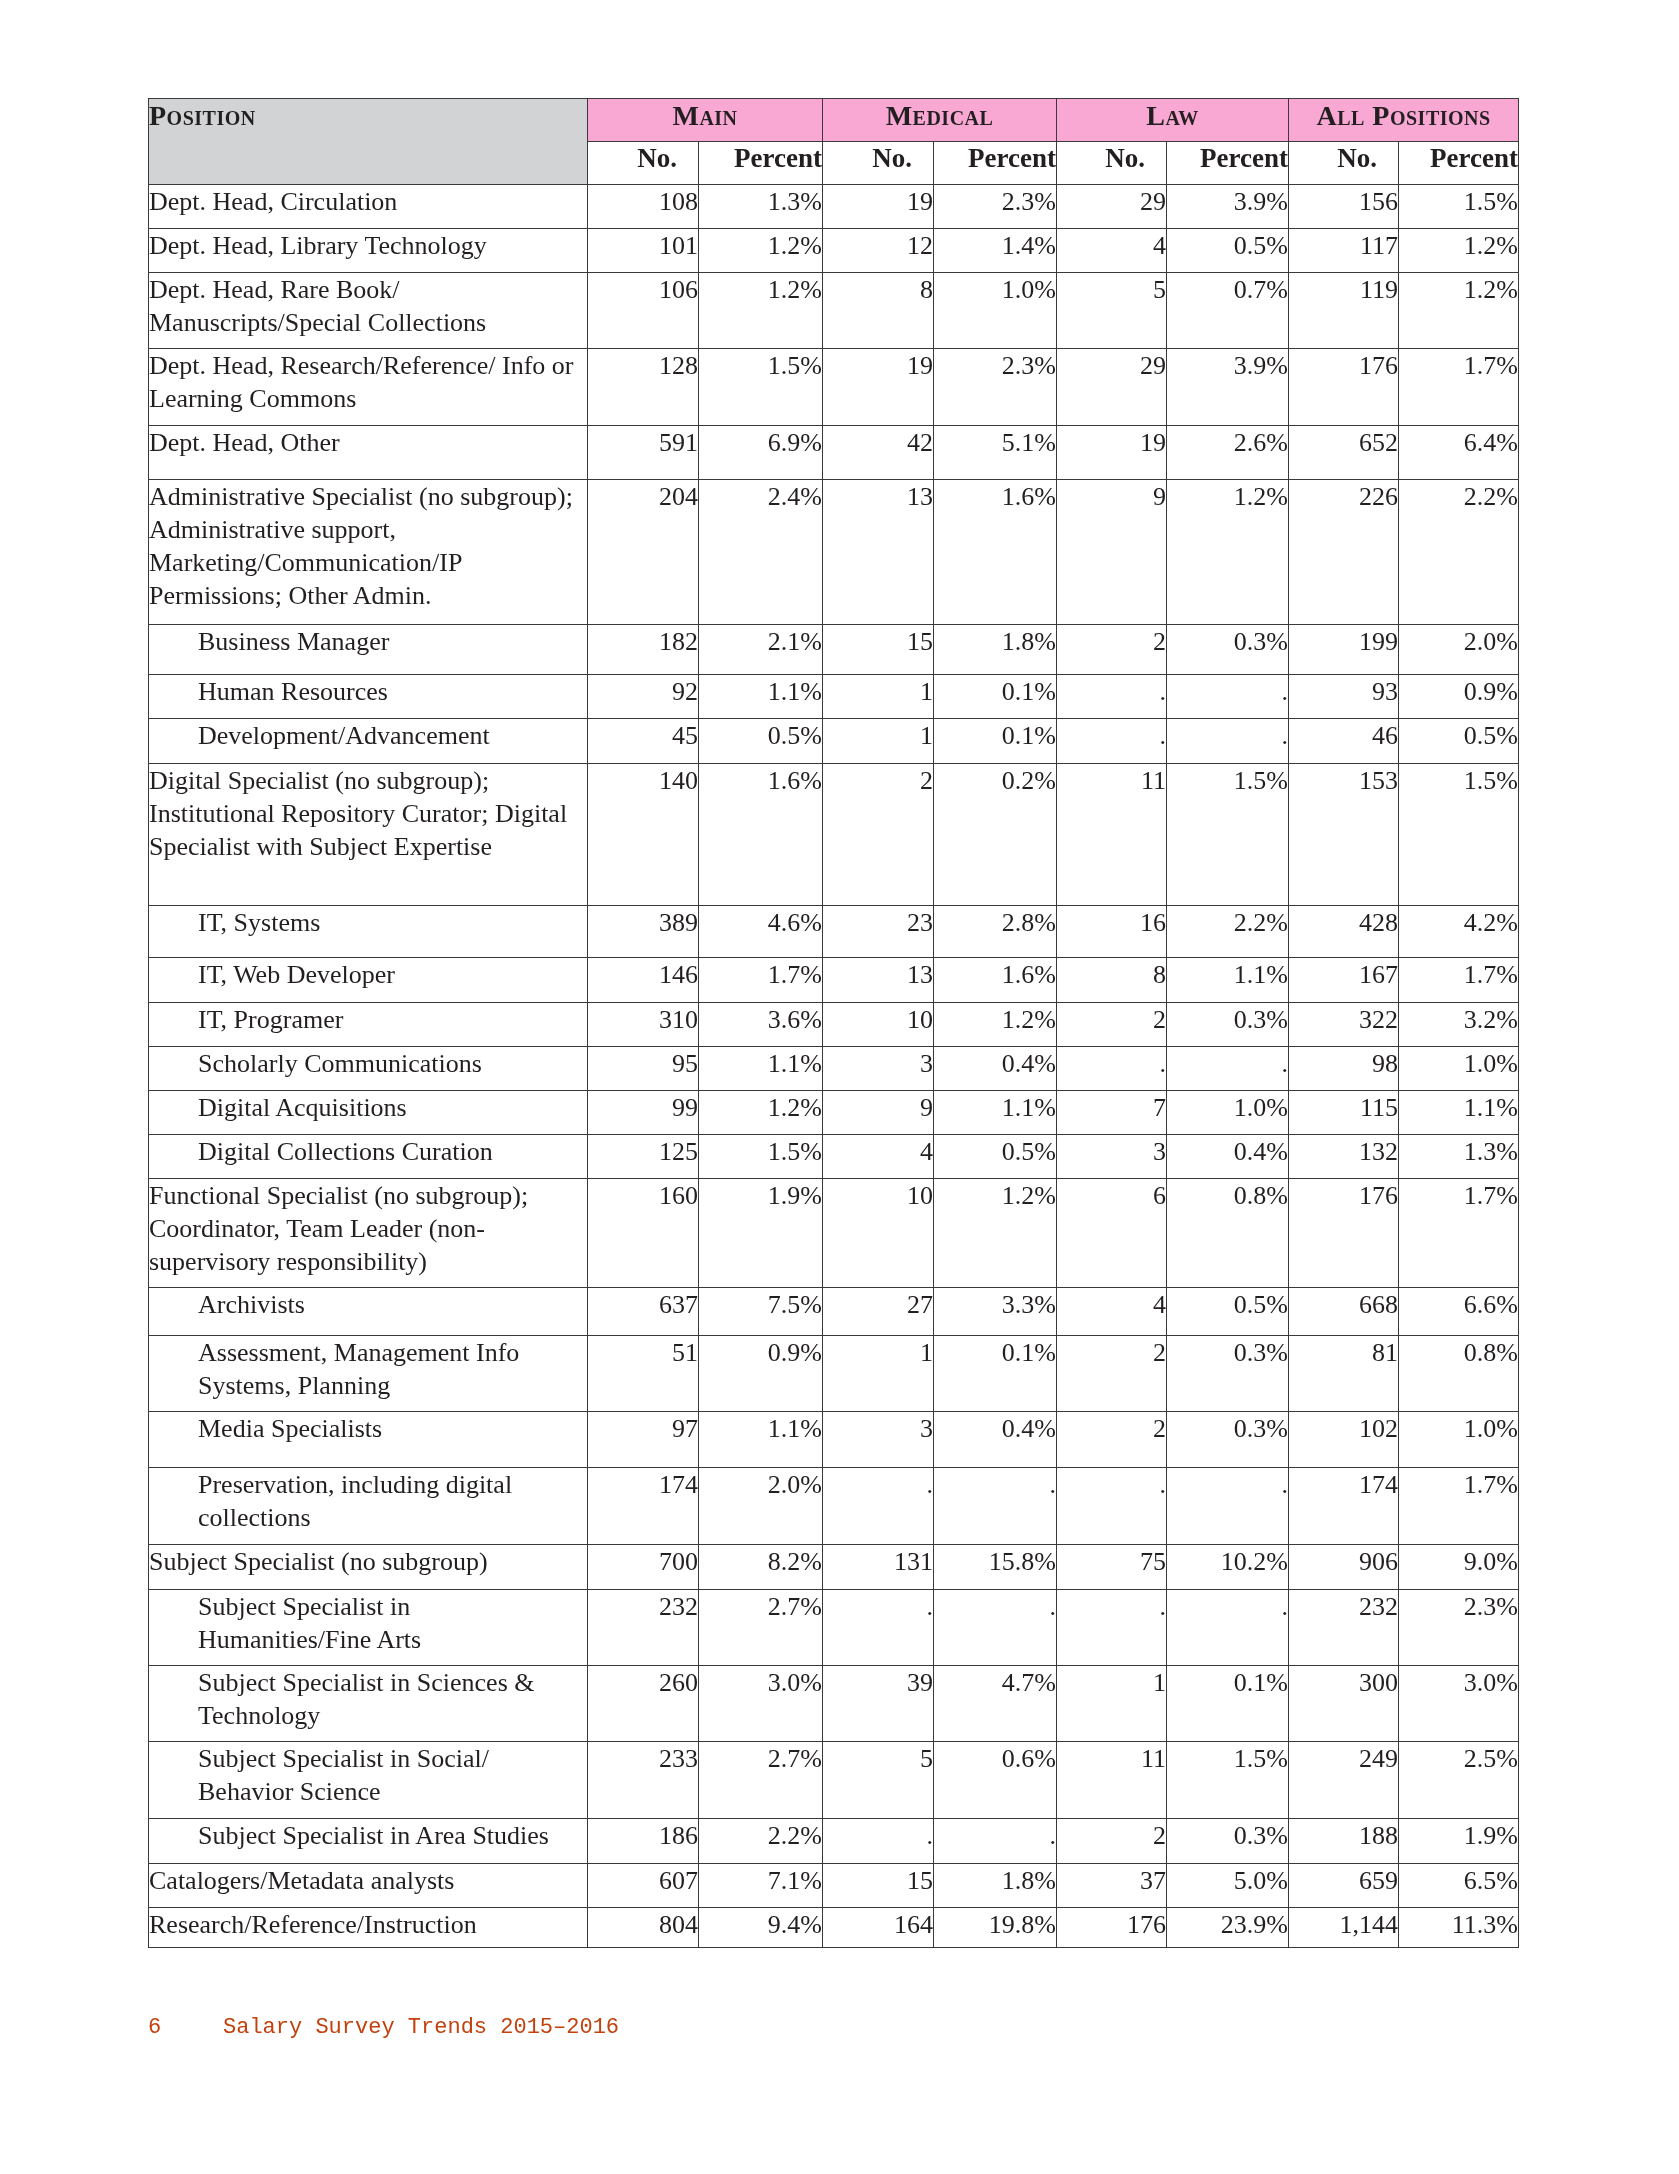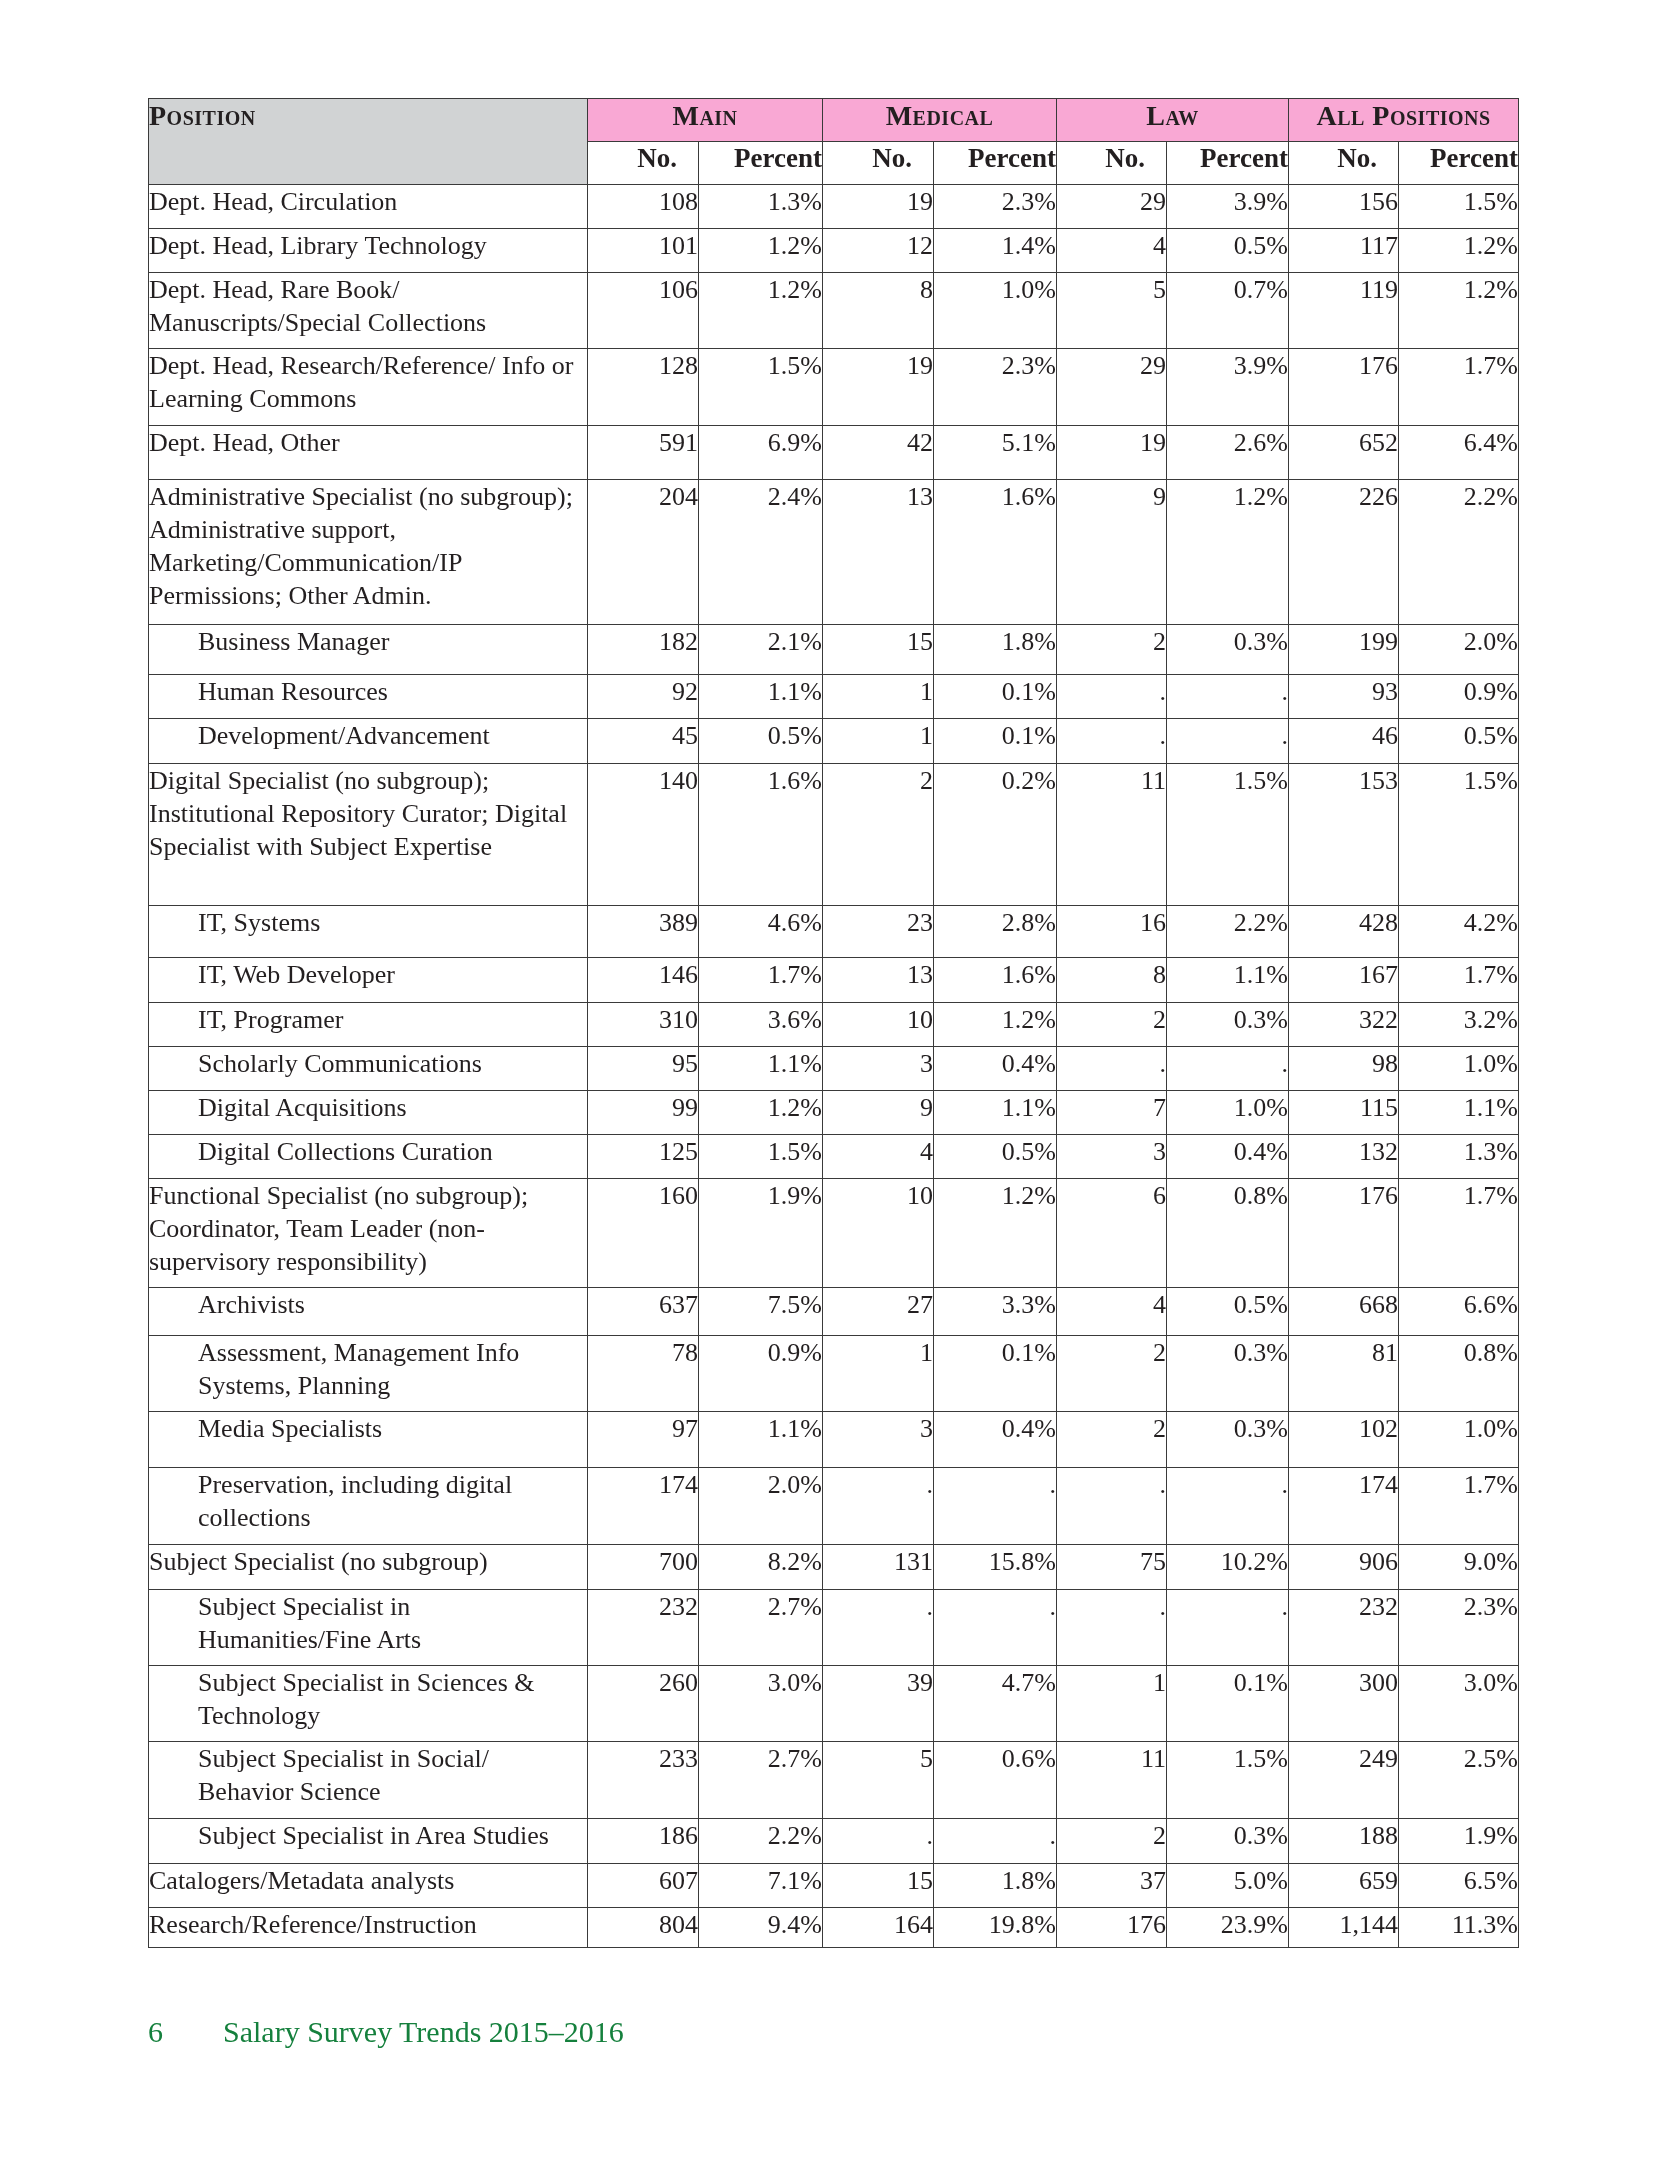--- a/index.html
+++ b/index.html
@@ -27,21 +27,21 @@
     background: #ffffff; font-weight: bold; font-size: 27px; height: 42px;
     vertical-align: middle; text-align: right; padding-right: 13px;
   }
   th.sub.no { padding-right: 21px; }
   td.label { padding: 6.6px 0 6.6px 24.5px; text-align: left; }
   td.label.indent { padding-left: 49px; }
   td.num { text-align: right; padding: 6.6px 22.6px 6.6px 0; }
   td.pct { text-align: right; padding: 6.6px 22.6px 6.6px 0; }
   .footer {
     position: absolute; top: 2015px; left: 148px;
-    font-family: Liberation Serif, serif; font-size: 30px; color: #15803d;
+    font-family: Liberation Mono, monospace; font-size: 22px; color: #c2410c;
   }
   .footer .page-num { display: inline-block; width: 75px; }
 </style>
 </head>
 <body>
 
 <table class="salary">
   <colgroup>
     <col style="width:439px">
     <col style="width:111px">
@@ -266,21 +266,21 @@
         <td class="pct">7.5%</td>
         <td class="num">27</td>
         <td class="pct">3.3%</td>
         <td class="num">4</td>
         <td class="pct">0.5%</td>
         <td class="num">668</td>
         <td class="pct">6.6%</td>
       </tr>
       <tr style="height: 76px;">
         <td class="label indent">Assessment, Management Info Systems, Planning</td>
-        <td class="num">78</td>
+        <td class="num">51</td>
         <td class="pct">0.9%</td>
         <td class="num">1</td>
         <td class="pct">0.1%</td>
         <td class="num">2</td>
         <td class="pct">0.3%</td>
         <td class="num">81</td>
         <td class="pct">0.8%</td>
       </tr>
       <tr style="height: 56px;">
         <td class="label indent">Media Specialists</td>

